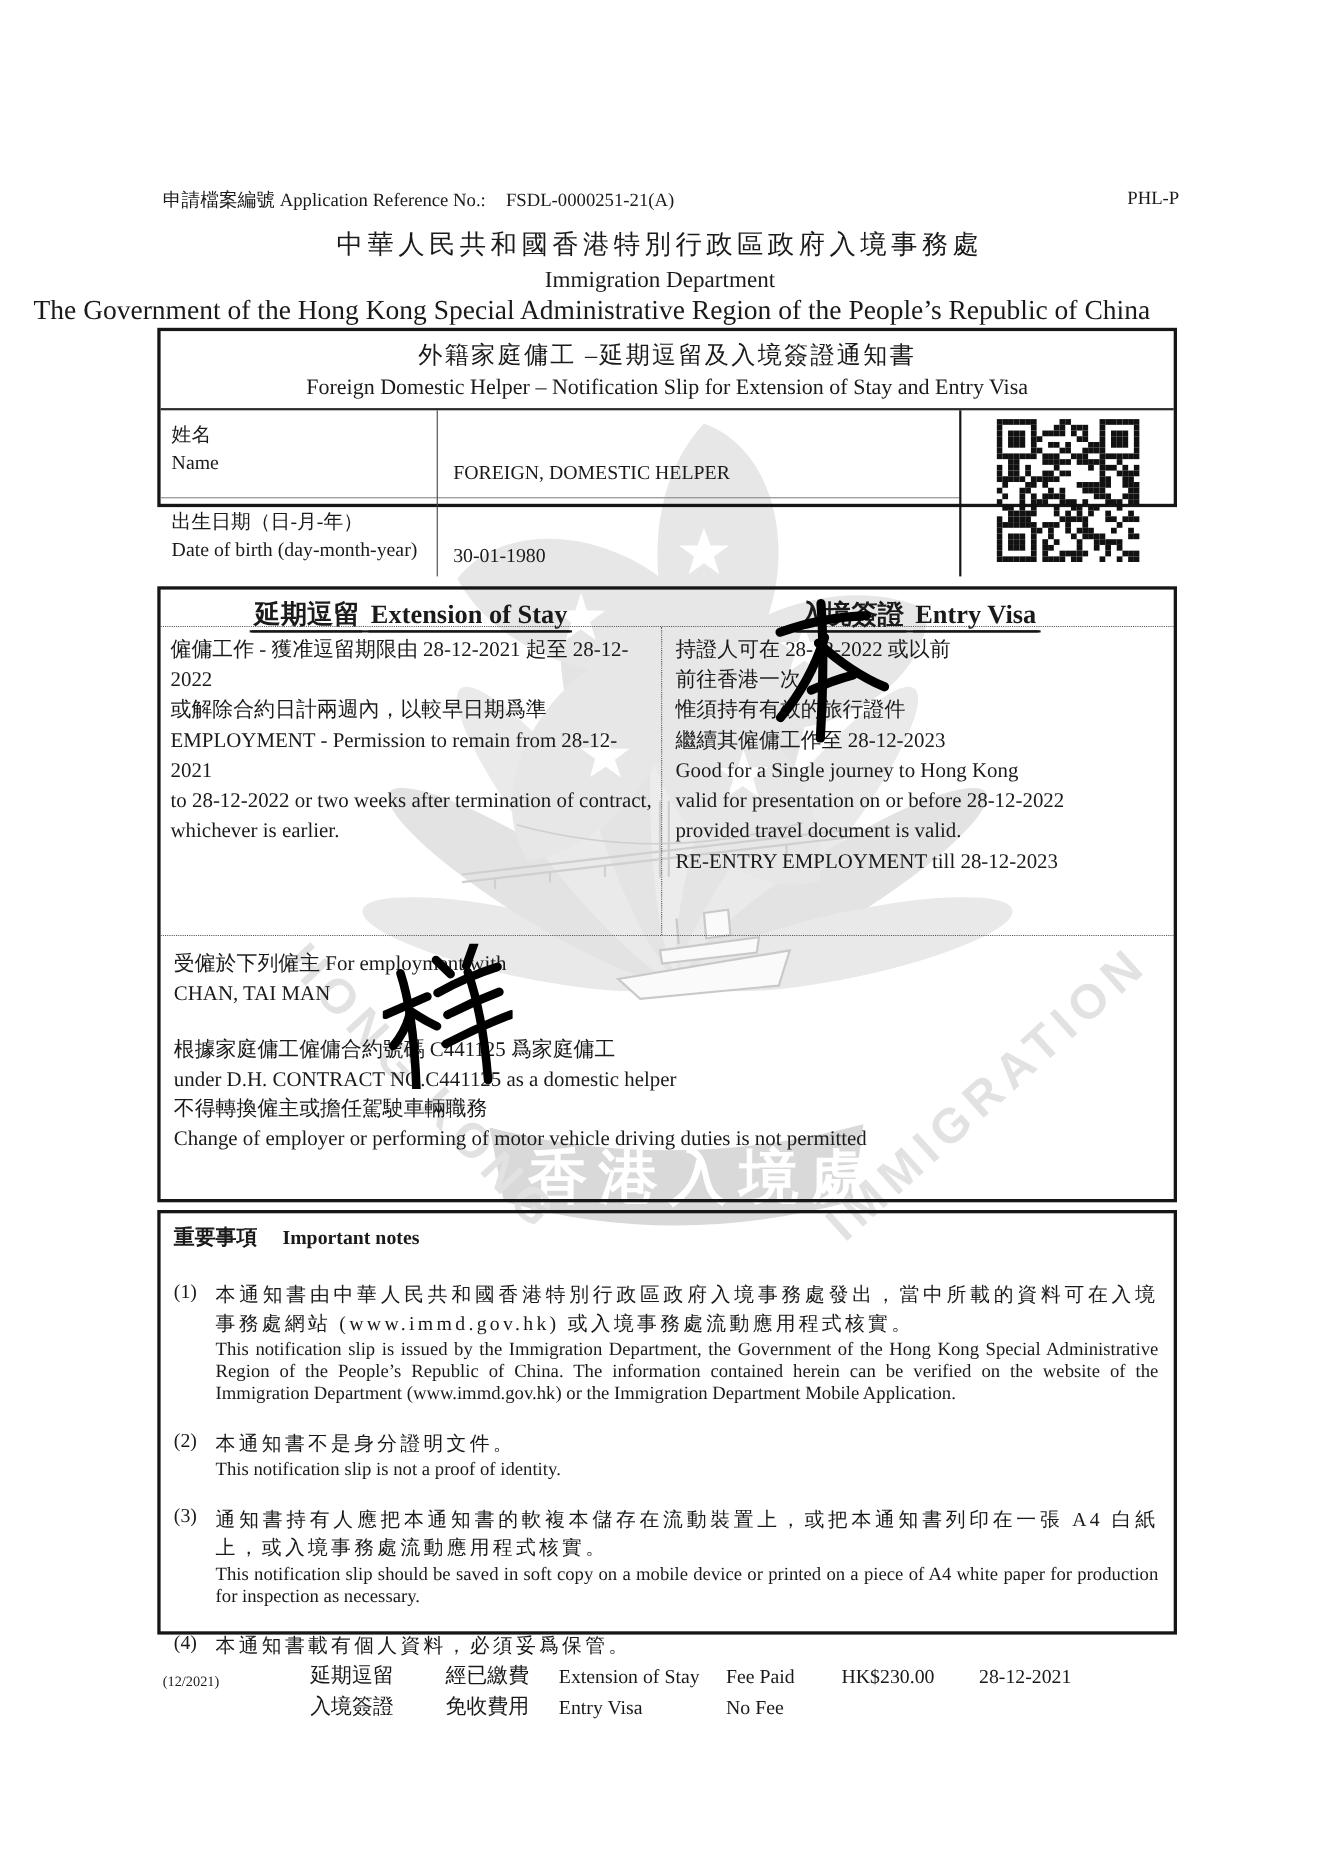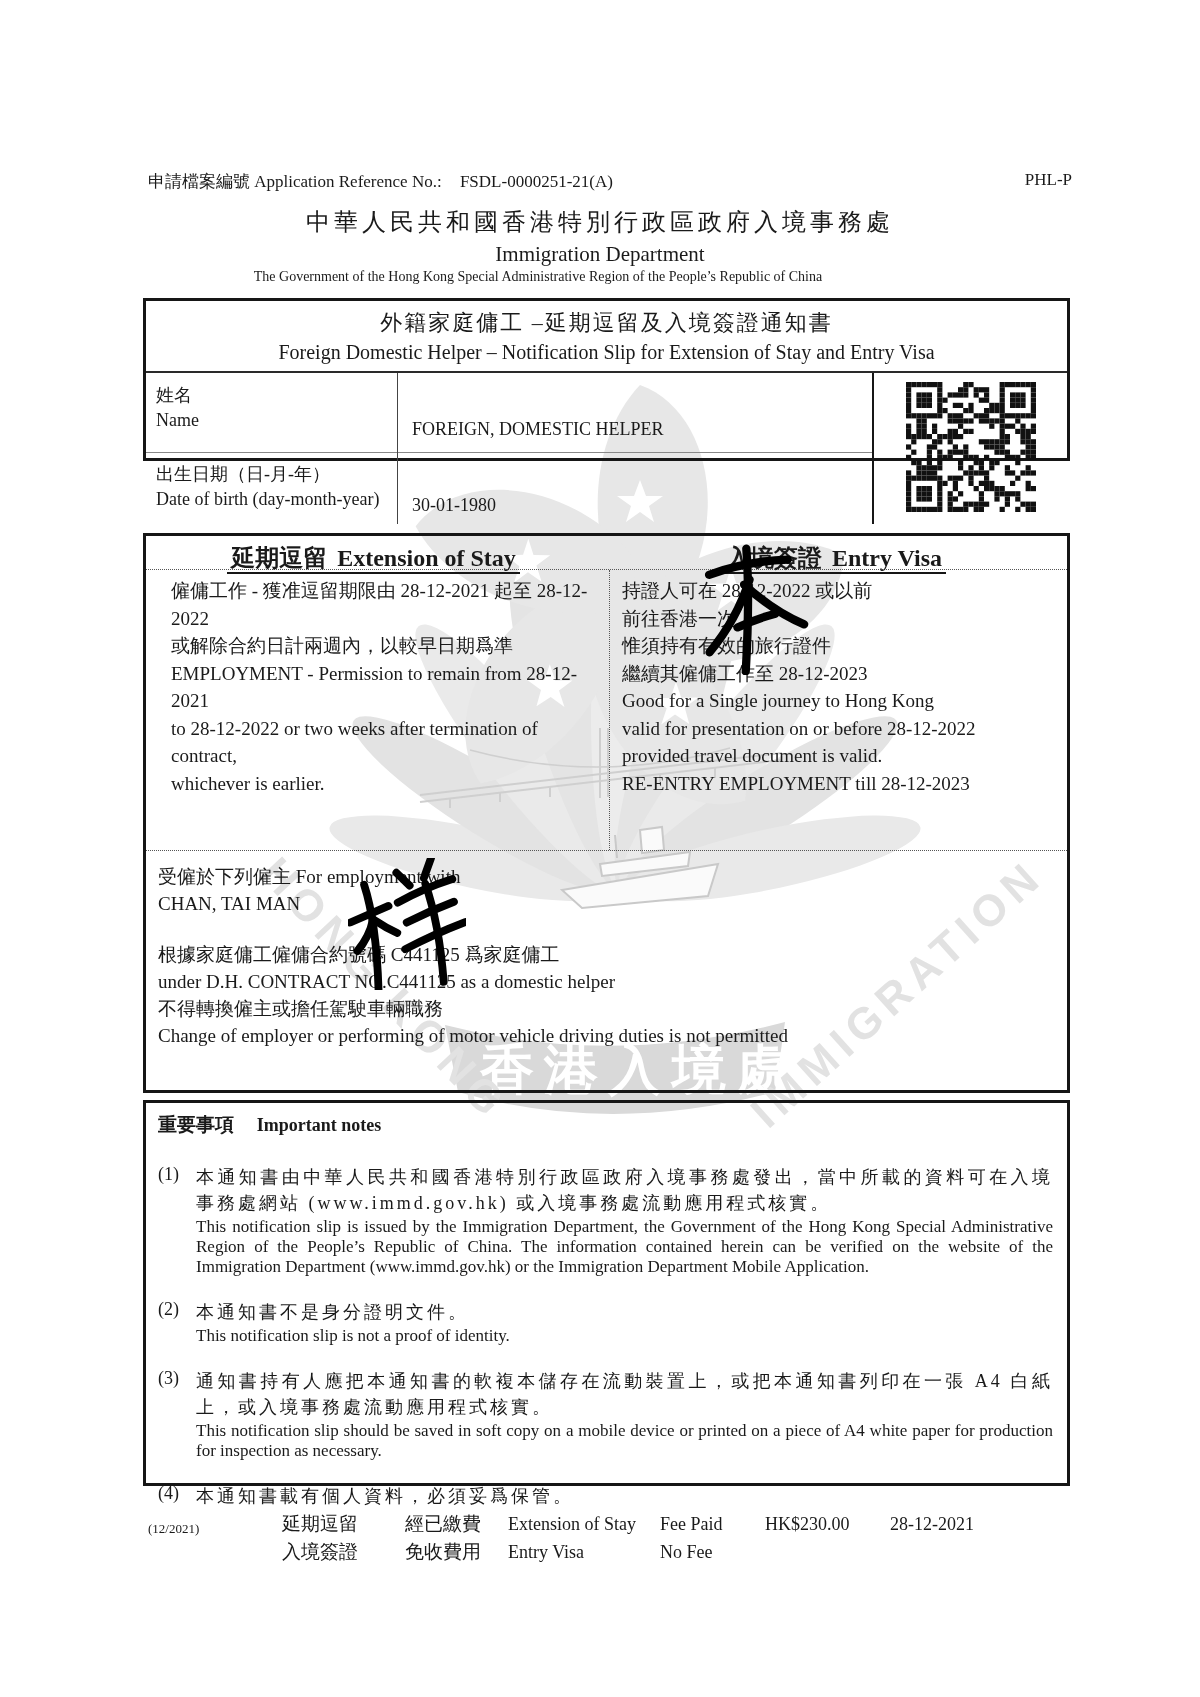--- a/index.html
+++ b/index.html
@@ -5,21 +5,21 @@
   html,body{margin:0;padding:0;background:#ffffff;}
   .page{position:relative;width:1200px;height:1697px;background:#fff;overflow:hidden;
         font-family:"Liberation Serif","DejaVu Serif",serif;color:#1a1a1a;}
   .abs{position:absolute;}
   .z1{z-index:1;gap:33px;}
   
   .refline{left:148px;top:170px;width:924px;display:flex;justify-content:space-between;font-size:17px;}
   .refline .lbl{margin-right:14px;}
   .dept-zh{left:0;top:206px;width:1200px;text-align:center;font-size:24px;letter-spacing:4px;}
   .dept-en{left:0;top:242px;width:1200px;text-align:center;font-size:21px;}
-  .gov-en{left:0;top:269px;width:1076px;text-align:center;font-size:14px;}
+  .gov-en{left:0;top:269px;width:1076px;text-align:center;font-size:25px;}
   
   .box{border:3px solid #161616;background:transparent;box-sizing:border-box;}
   #box1{left:143px;top:298px;width:927px;height:163px;}
   .slip-title{height:70px;border-bottom:2px solid #2a2a2a;text-align:center;}
   .slip-title .t-zh{font-size:22px;padding-top:7px;letter-spacing:2px;}
   .slip-title .t-en{font-size:20px;padding-top:3px;}
   .slip-table{position:relative;height:151px;padding-left:16px;}
   .cell{position:absolute;box-sizing:border-box;}
   .lab-cell{left:0;width:252px;border-right:1px solid #444;padding:10px 0 0 10px;font-size:18px;line-height:25px;}
   .val-cell{left:252px;width:474px;display:flex;align-items:center;padding-left:14px;font-size:18px;margin-top:17px;}
@@ -28,21 +28,21 @@
   .rowsep{position:absolute;left:0;top:79px;width:726px;height:0;border-top:1px solid #888;}
   .qr-cell{left:726px;top:0;width:195px;height:151px;border-left:2px solid #161616;
            display:flex;align-items:center;justify-content:center;}
   
   #box2{left:143px;top:533px;width:927px;height:560px;}
   .hdr-row{display:flex;height:33px;border-bottom:1px dotted #555;}
   .hdr-cell{width:455px;text-align:center;font-weight:bold;font-size:24px;padding-top:6px;box-sizing:border-box;}
   .hdr-cell.right{width:466px;}
   .hdr-cell span{border-bottom:2px solid #161616;padding:0 2px 1px 2px;}
   .cols{display:flex;height:280px;border-bottom:1px dotted #555;}
-  .colL{width:455px;box-sizing:border-box;padding:7px 6px 0 9px;margin-left:16px;}
+  .colL{width:455px;box-sizing:border-box;padding:7px 6px 0 9px;}
   .colR{width:466px;box-sizing:border-box;border-left:1px dotted #555;padding:7px 6px 0 12px;}
   .vline{font-size:19px;line-height:27.5px;}
   .employ{padding:12px 0 0 12px;}
   .employ .vline{line-height:27px;}
   .gap{height:24px;}
   
   #box3{left:143px;top:1100px;width:927px;height:386px;padding:9px 14px 0 12px;}
   .notes-hdr{font-size:19px;font-weight:bold;margin-bottom:26px;}
   .notes-hdr .en{margin-left:18px;font-size:18px;}
   .note{display:flex;margin-bottom:22px;}

